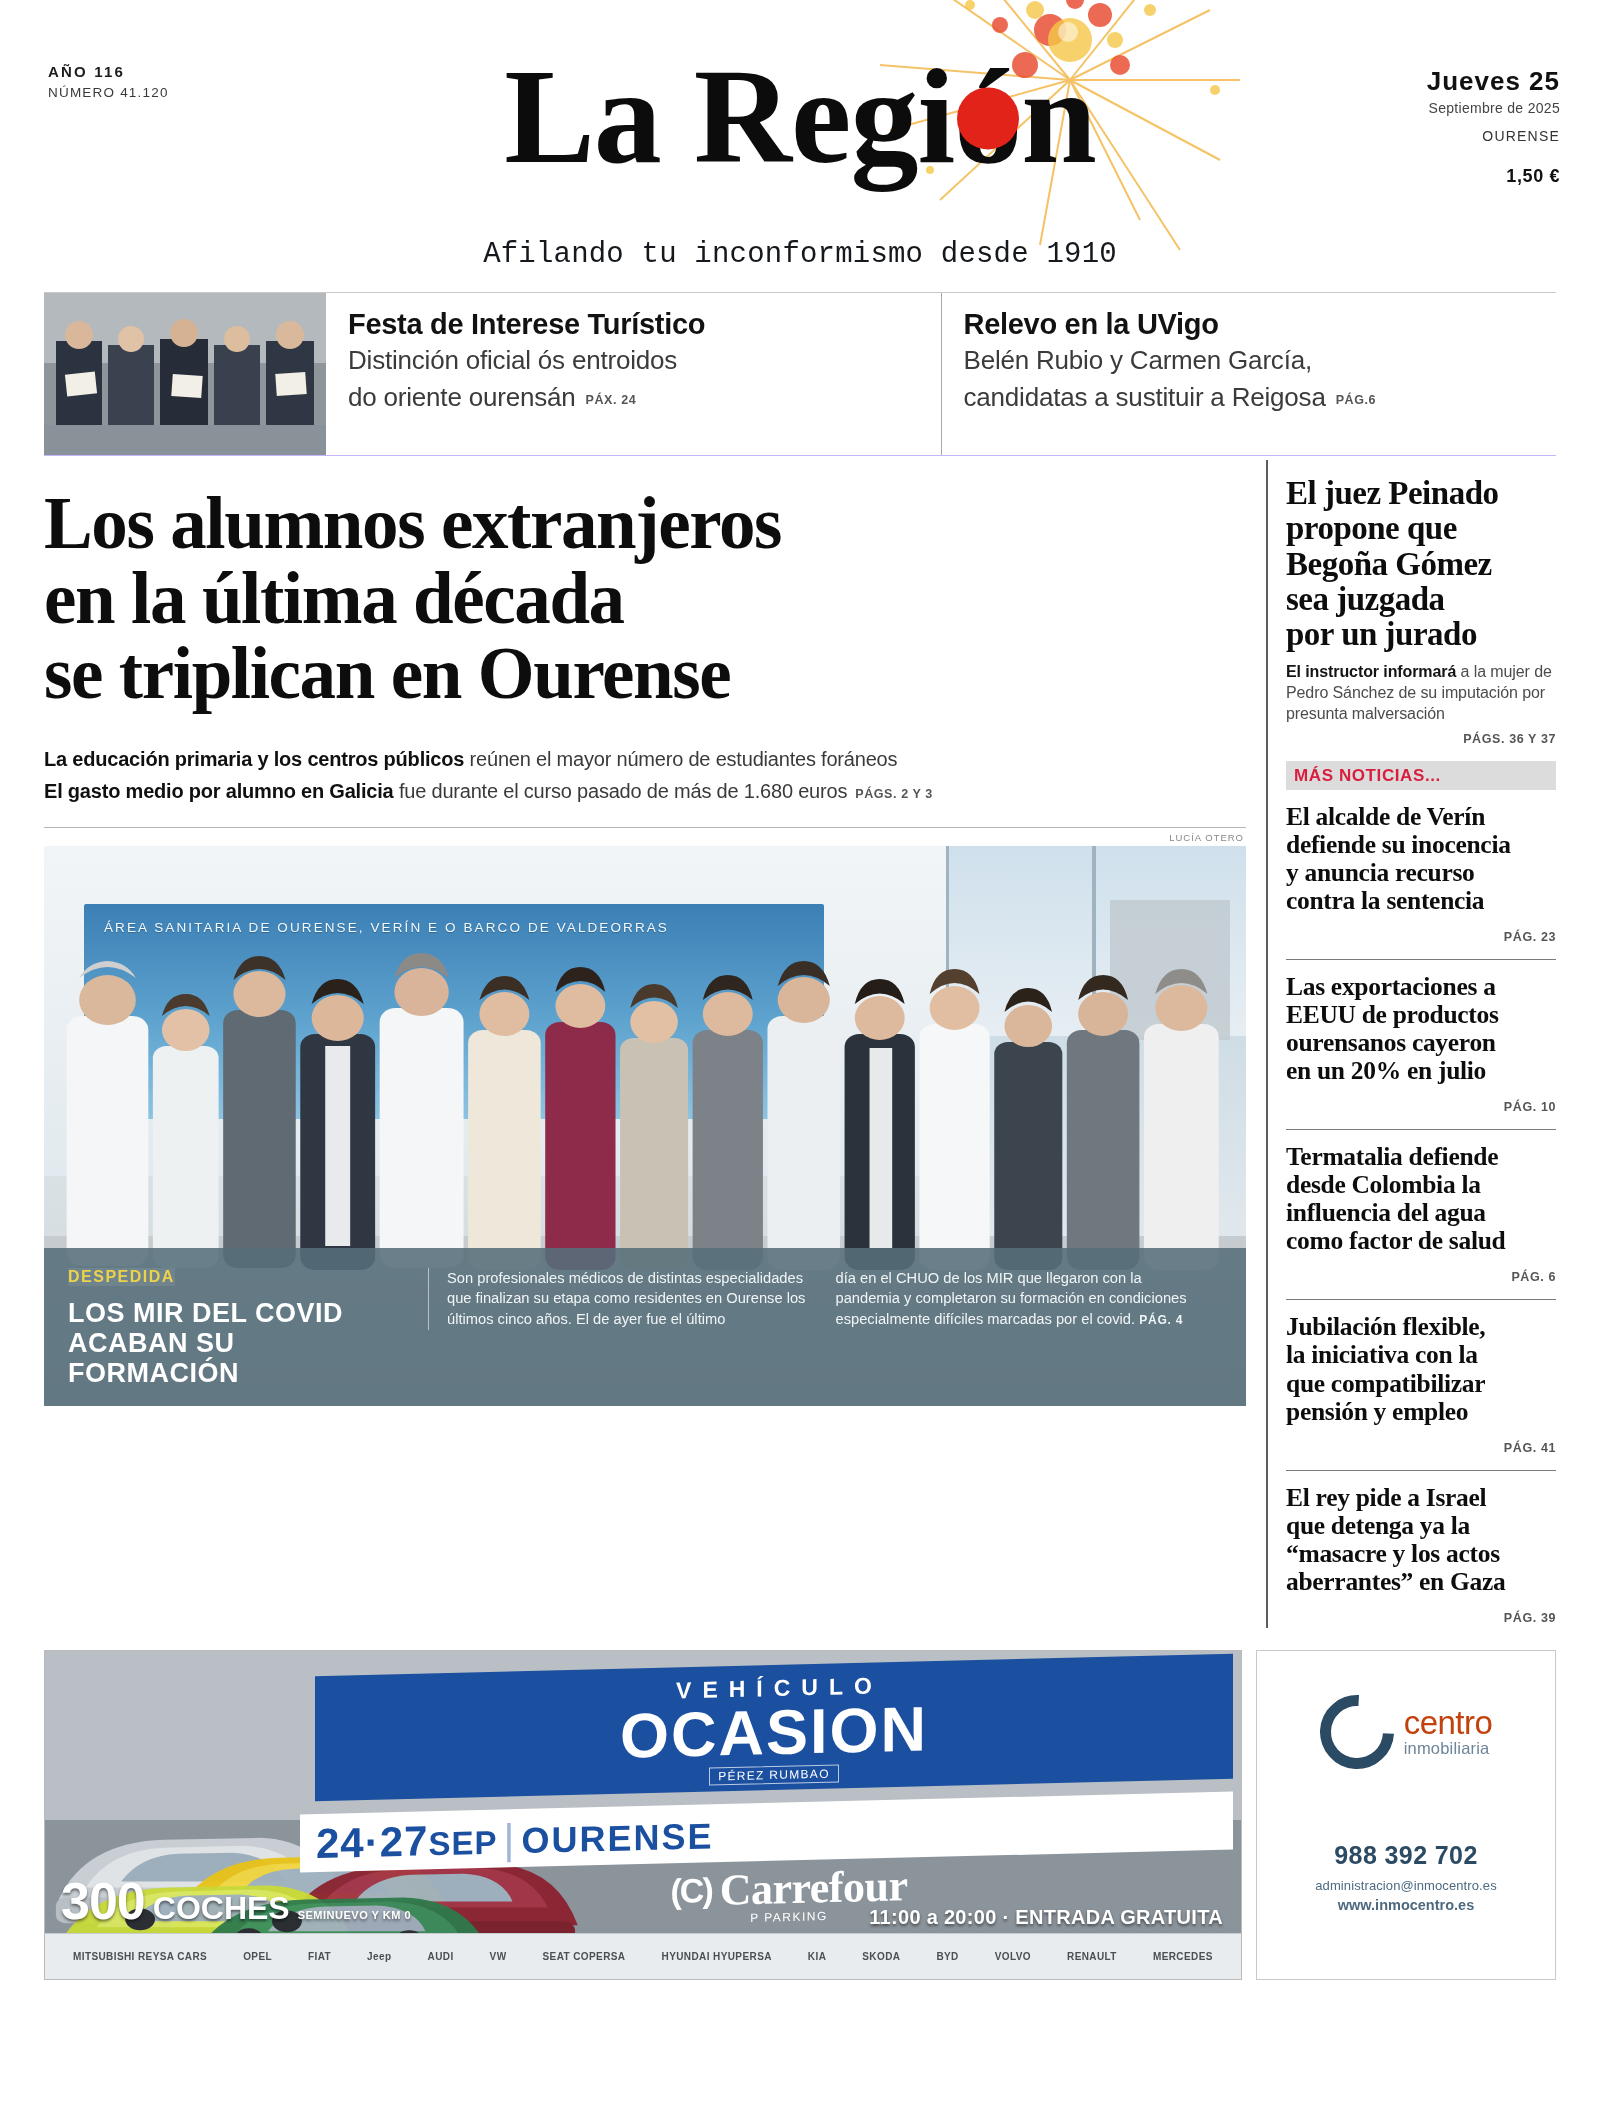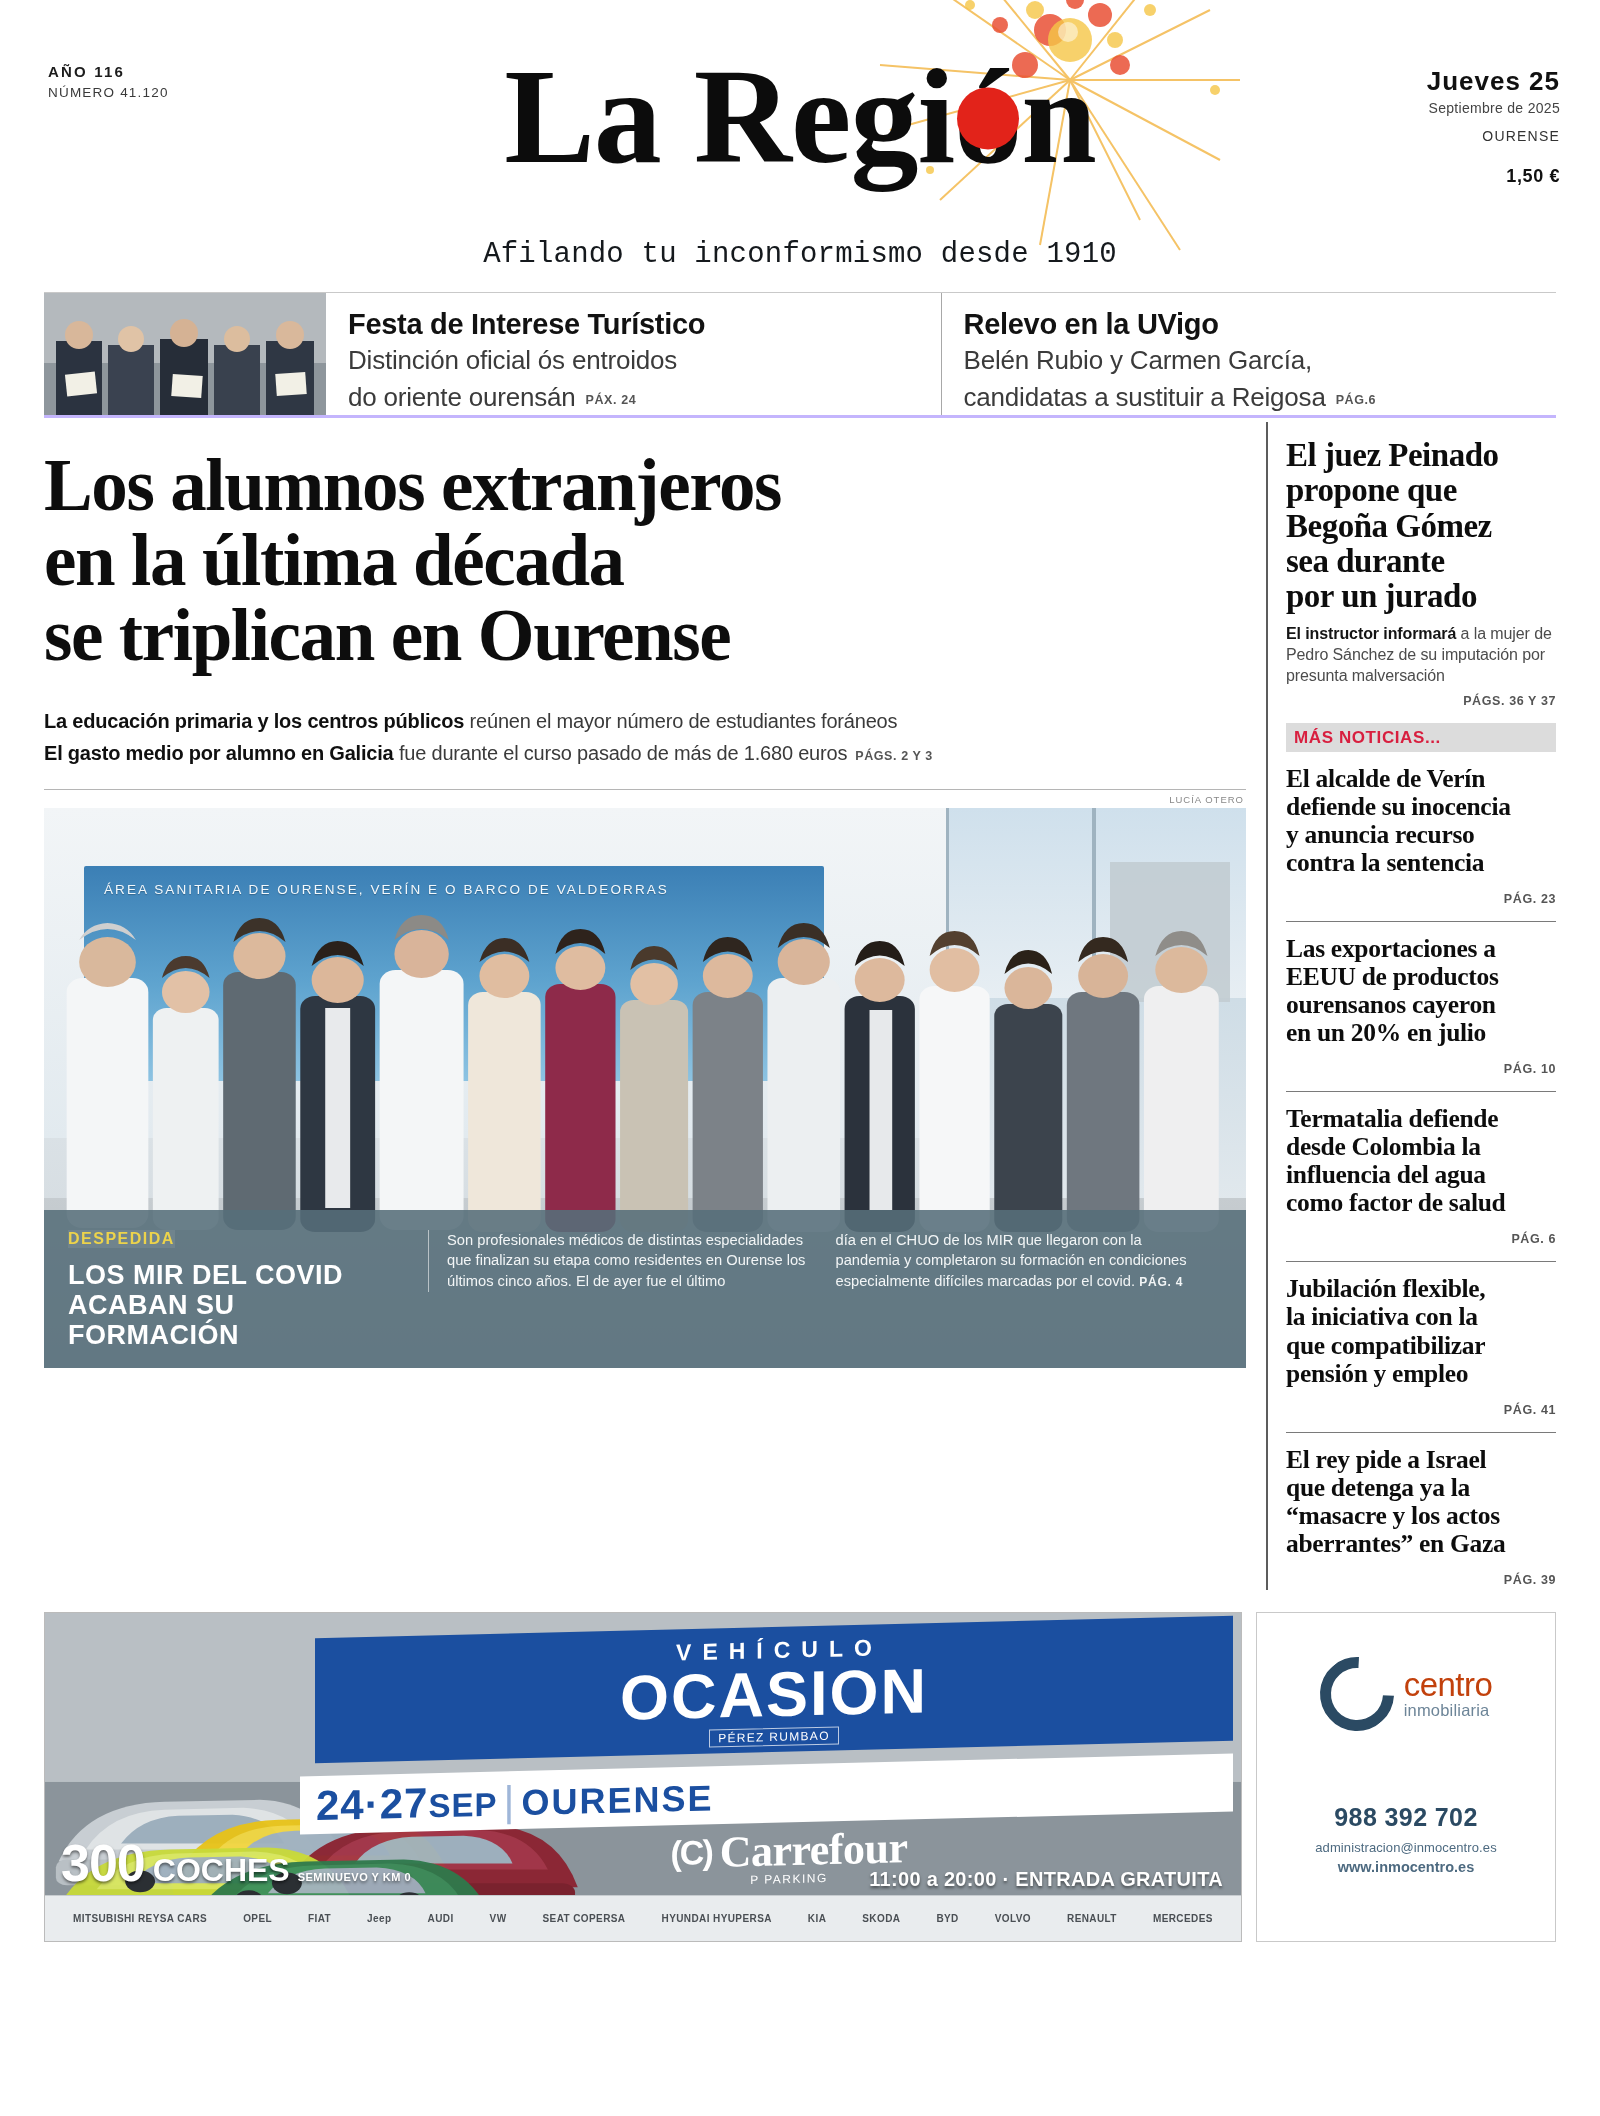--- a/index.html
+++ b/index.html
@@ -75,24 +75,24 @@
     font-family: Liberation Mono, monospace;
     font-size: 29px; color: #15191d;
     z-index: 3;
     letter-spacing: .2px;
   }
 
   
   .teaser-strip {
     display: flex;
     align-items: stretch;
-    height: 126px;
+    height: 164px;
     margin: 0 44px;
     border-top: 1.5px solid #c9c9c9;
-    border-bottom: 3px solid #c4b5fd;
+    border-bottom: 1px solid #c4b5fd;
     position: relative;
     background: #fff;
   }
   .teaser-photo {
     width: 282px; flex: 0 0 282px;
     position: relative; overflow: hidden;
     background: #8a9299;
   }
   .teaser-photo .frame { position: absolute; inset: 0; }
   .teaser-texts { display: flex; flex: 1; }
@@ -575,21 +575,21 @@
       </div>
     </div>
 
     <div class="col-side">
 
       <div class="side-lead">
         <h2>
           <div>El juez Peinado</div>
           <div>propone que</div>
           <div>Begoña Gómez</div>
-          <div>sea durante</div>
+          <div>sea juzgada</div>
           <div>por un jurado</div>
         </h2>
         <p>
           <b>El instructor informará</b>
           <span>a la mujer de Pedro Sánchez de su imputación por presunta malversación</span>
         </p>
         <div class="pg-right">
           <span class="pgref-sm">PÁGS. 36 Y 37</span>
         </div>
       </div>

